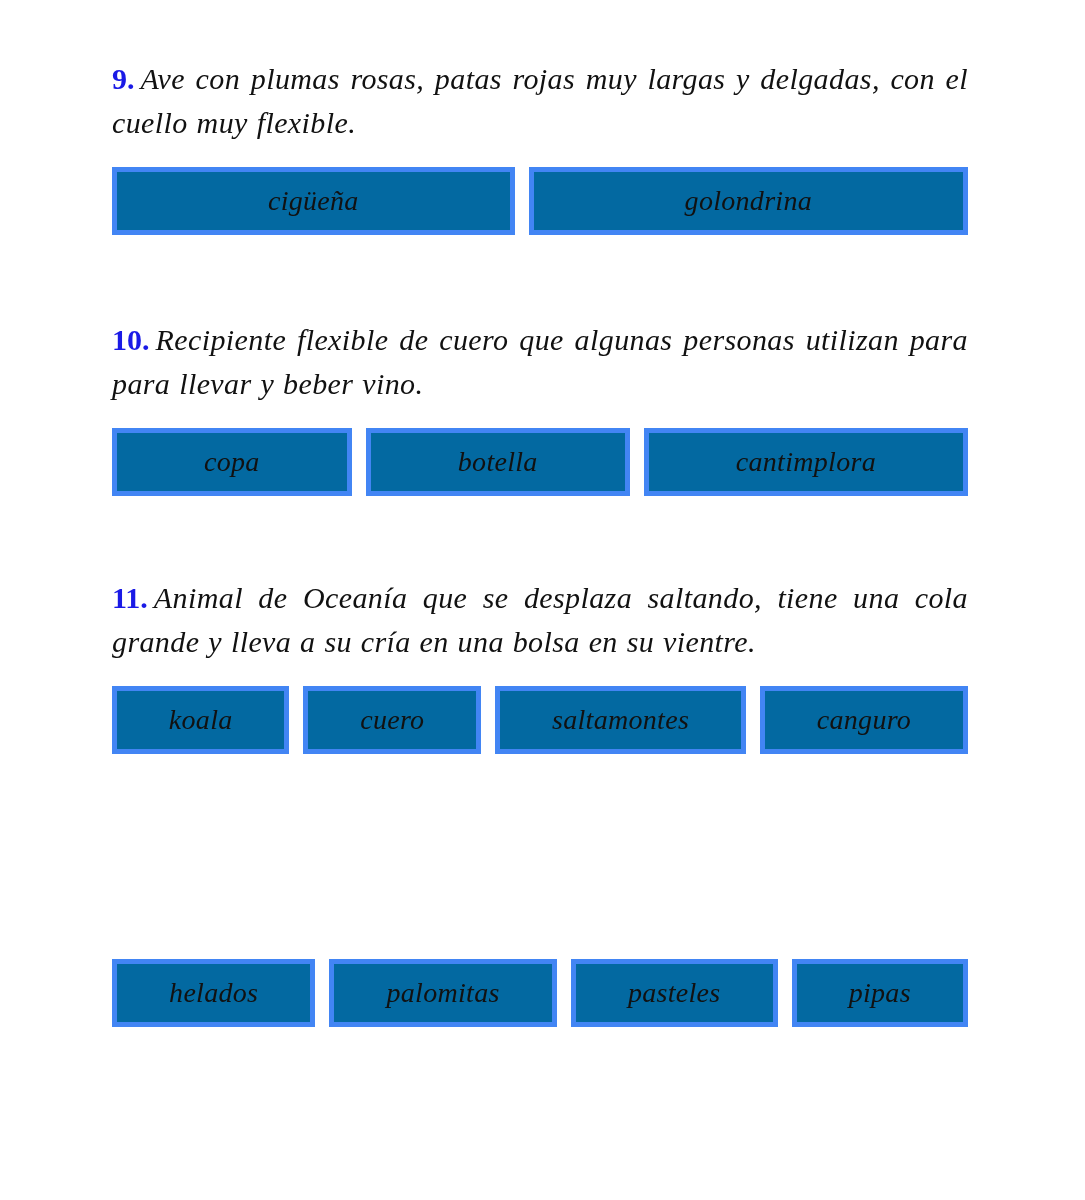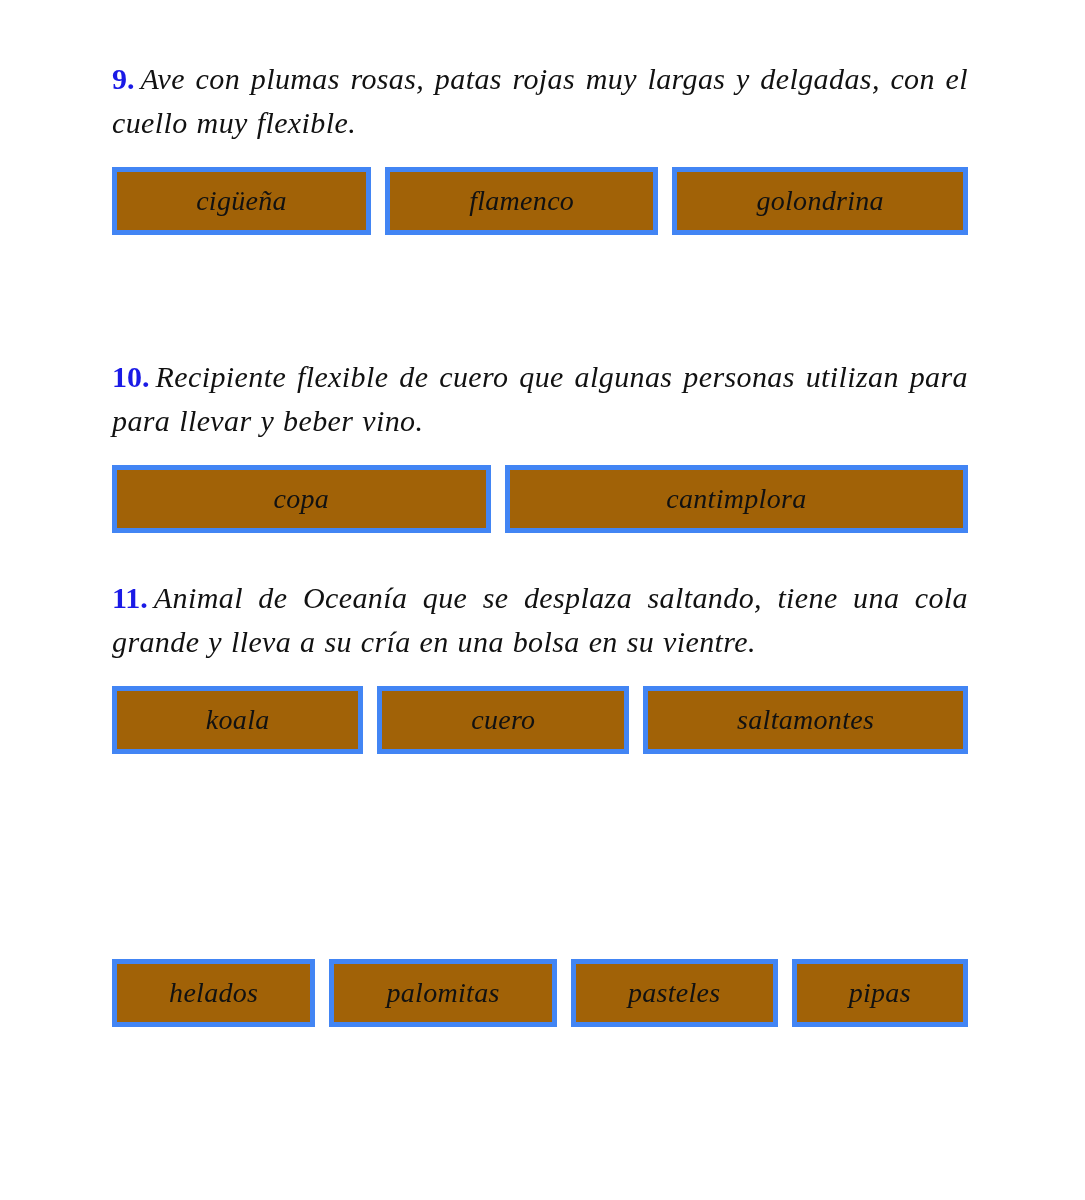--- a/index.html
+++ b/index.html
@@ -24,21 +24,21 @@
   }
 
   .question-block {
     position: absolute;
     left: 112px;
     width: 856px;
   }
 
   
   #q9  { top: 57px; }
-  #q10 { top: 355px; }
+  #q10 { top: 318px; }
   #q11 { top: 576px; }
   #q12 { top: 937px; }
 
   .prompt {
     margin: 0;
     text-align: justify;
     text-justify: inter-word;
     font-style: italic;
     font-size: 30px;
     line-height: 44px;
@@ -60,21 +60,21 @@
   .options {
     display: flex;
     flex-direction: row;
     align-items: stretch;
     gap: 14px;
     margin-top: 22px;
   }
 
   .option-box {
     border: 5px solid #4285f4;
-    background: #a16207;
+    background: #0369a1;
     height: 68px;
     box-sizing: border-box;
     display: flex;
     align-items: center;
     justify-content: center;
     padding: 0 24px;
     flex: 0 1 auto;
   }
 
   .option-label {
@@ -94,51 +94,54 @@
 
 <div class="sheet">
 
   <div class="question-block" id="q9">
     <p class="prompt"><span class="qnum">9.</span><span>Ave con plumas rosas, patas rojas muy largas y delgadas, con el cuello muy flexible.</span></p>
     <div class="options stretch">
       <div class="option-box">
           <span class="option-label">cigüeña</span>
         </div>
       <div class="option-box">
-          <span class="option-label">flamenco</span>
-        </div>
-      <div class="option-box">
           <span class="option-label">golondrina</span>
         </div>
     </div>
   </div>
 
   <div class="question-block" id="q10">
     <p class="prompt"><span class="qnum">10.</span><span>Recipiente flexible de cuero que algunas personas utilizan para para llevar y beber vino.</span></p>
     <div class="options stretch">
       <div class="option-box">
           <span class="option-label">copa</span>
+        </div>
+      <div class="option-box">
+          <span class="option-label">botella</span>
         </div>
       <div class="option-box">
           <span class="option-label">cantimplora</span>
         </div>
     </div>
   </div>
 
   <div class="question-block" id="q11">
     <p class="prompt"><span class="qnum">11.</span><span>Animal de Oceanía que se desplaza saltando, tiene una cola grande y lleva a su cría en una bolsa en su vientre.</span></p>
     <div class="options stretch">
       <div class="option-box">
           <span class="option-label">koala</span>
         </div>
       <div class="option-box">
           <span class="option-label">cuero</span>
         </div>
       <div class="option-box">
           <span class="option-label">saltamontes</span>
+        </div>
+      <div class="option-box">
+          <span class="option-label">canguro</span>
         </div>
     </div>
   </div>
 
   <div class="question-block" id="q12">
     <div class="options stretch">
       <div class="option-box">
           <span class="option-label">helados</span>
         </div>
       <div class="option-box">

